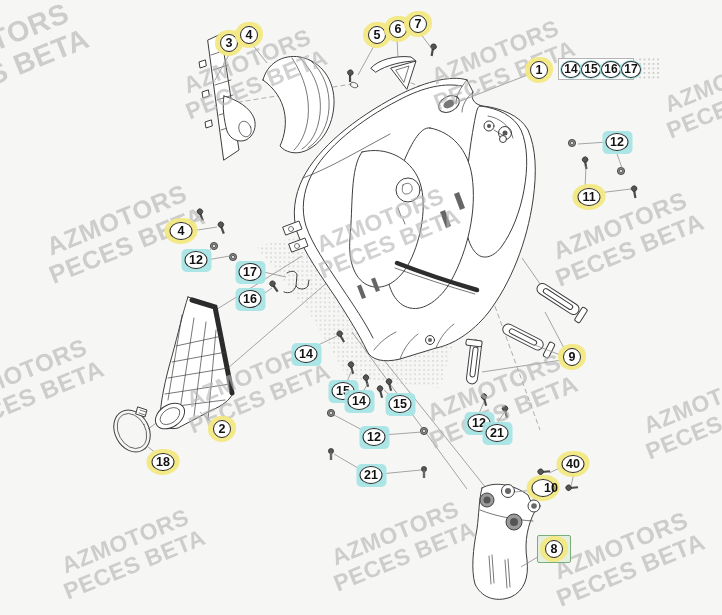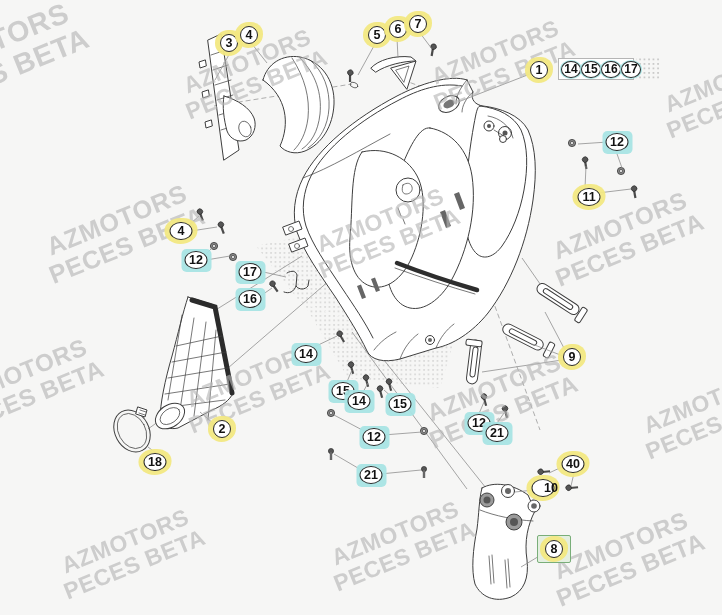--- a/index.html
+++ b/index.html
@@ -330,21 +330,21 @@
         <div class="bubble" style="width: 23px; height: 18px;">14</div>
       </div>
       <div class="callout" style="left: 400px; top: 404px;">
         <div class="hl cyan"></div>
         <div class="bubble" style="width: 23px; height: 18px;">15</div>
       </div>
       <div class="callout" style="left: 222px; top: 429px;">
         <div class="hl yellow"></div>
         <div class="bubble" style="width: 18px; height: 18px;">2</div>
       </div>
-      <div class="callout" style="left: 155px; top: 462px; text-align: right;">
+      <div class="callout" style="left: 163px; top: 462px; text-align: right;">
         <div class="hl yellow"></div>
         <div class="bubble" style="width: 23px; height: 18px;">18</div>
       </div>
       <div class="callout" style="left: 374px; top: 437px;">
         <div class="hl cyan"></div>
         <div class="bubble" style="width: 23px; height: 18px;">12</div>
       </div>
       <div class="callout" style="left: 371px; top: 475px;">
         <div class="hl cyan"></div>
         <div class="bubble" style="width: 23px; height: 18px;">21</div>

